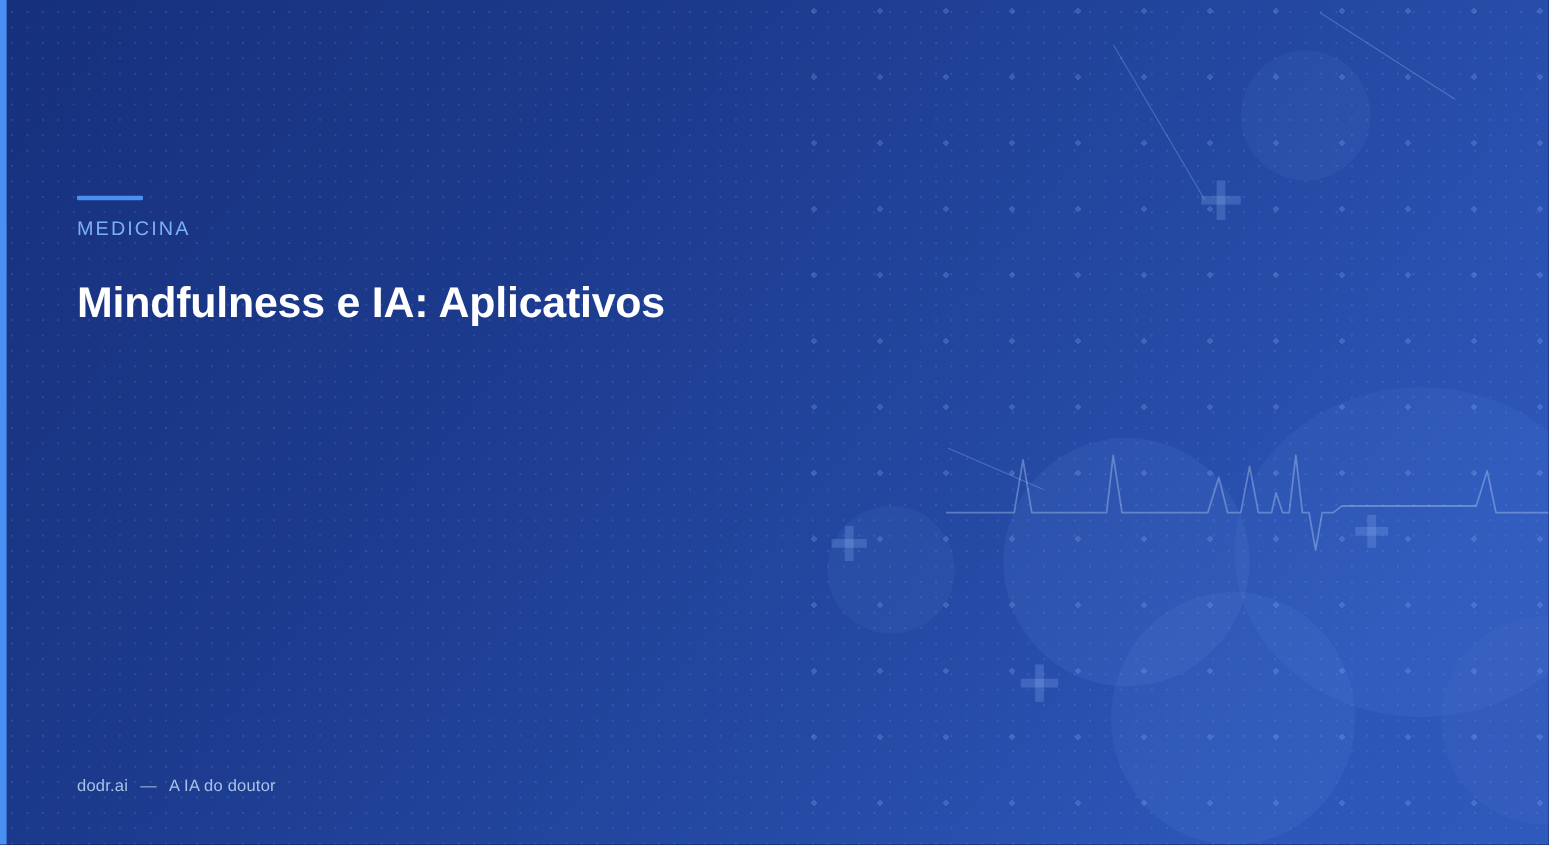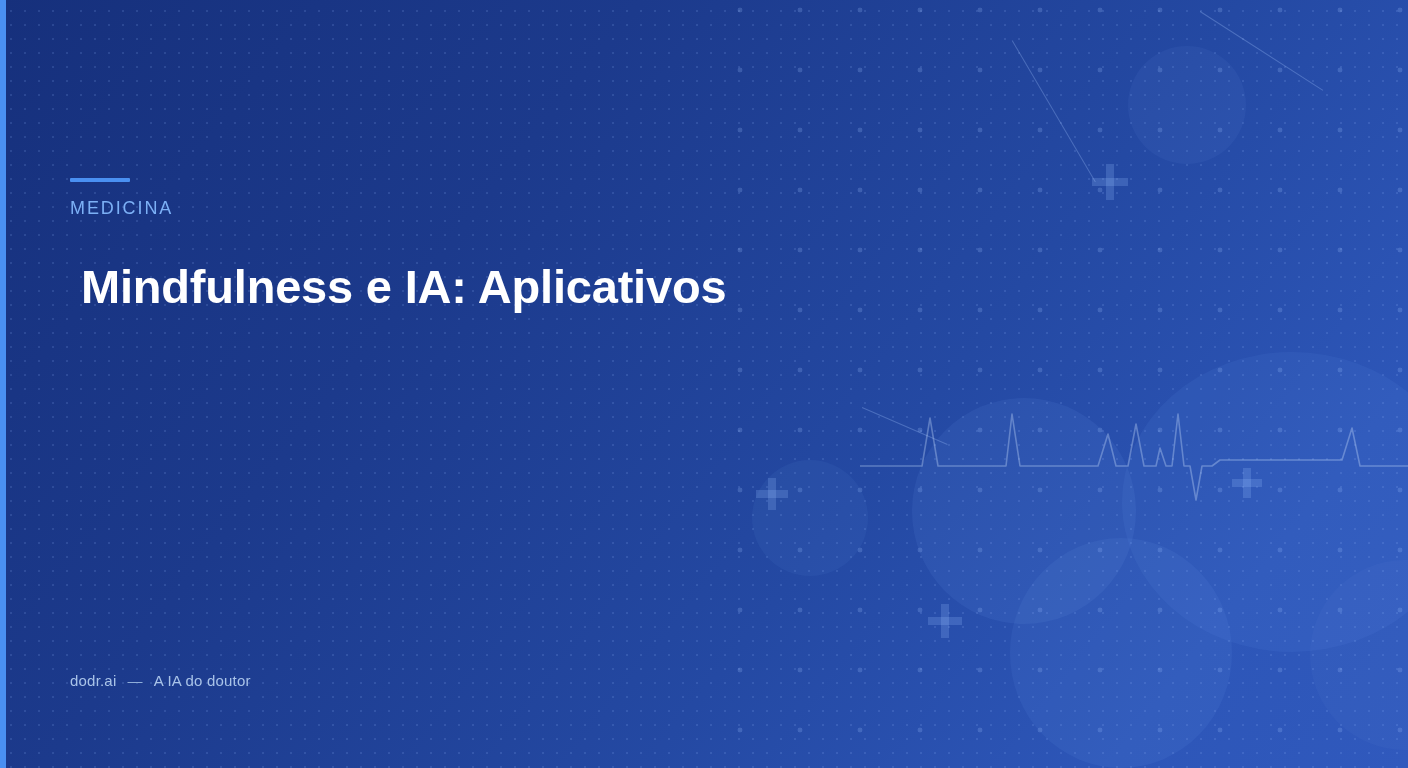--- a/index.html
+++ b/index.html
@@ -128,33 +128,33 @@
     letter-spacing: 1.9px;
     color: #7cb0f6;
     font-weight: 400;
   }
 
   .title {
     position: absolute;
     left: 0;
     top: 248px;
     width: 790px;
-    margin: 11px;
-    font-size: 47px;
+    margin: 0;
+    font-size: 39px;
     line-height: 56px;
     font-weight: 700;
     color: #ffffff;
     letter-spacing: -0.2px;
   }
   .title .line { display: block; }
 
   .footer {
     position: absolute;
     left: 0;
-    top: 672px;
+    top: 706px;
     display: flex;
     align-items: flex-end;
     gap: 11px;
     font-size: 15px;
     color: #a9c3e8;
     letter-spacing: 0.2px;
   }
   .footer .dash { color: #8fadd8; }
 </style>
 </head>

